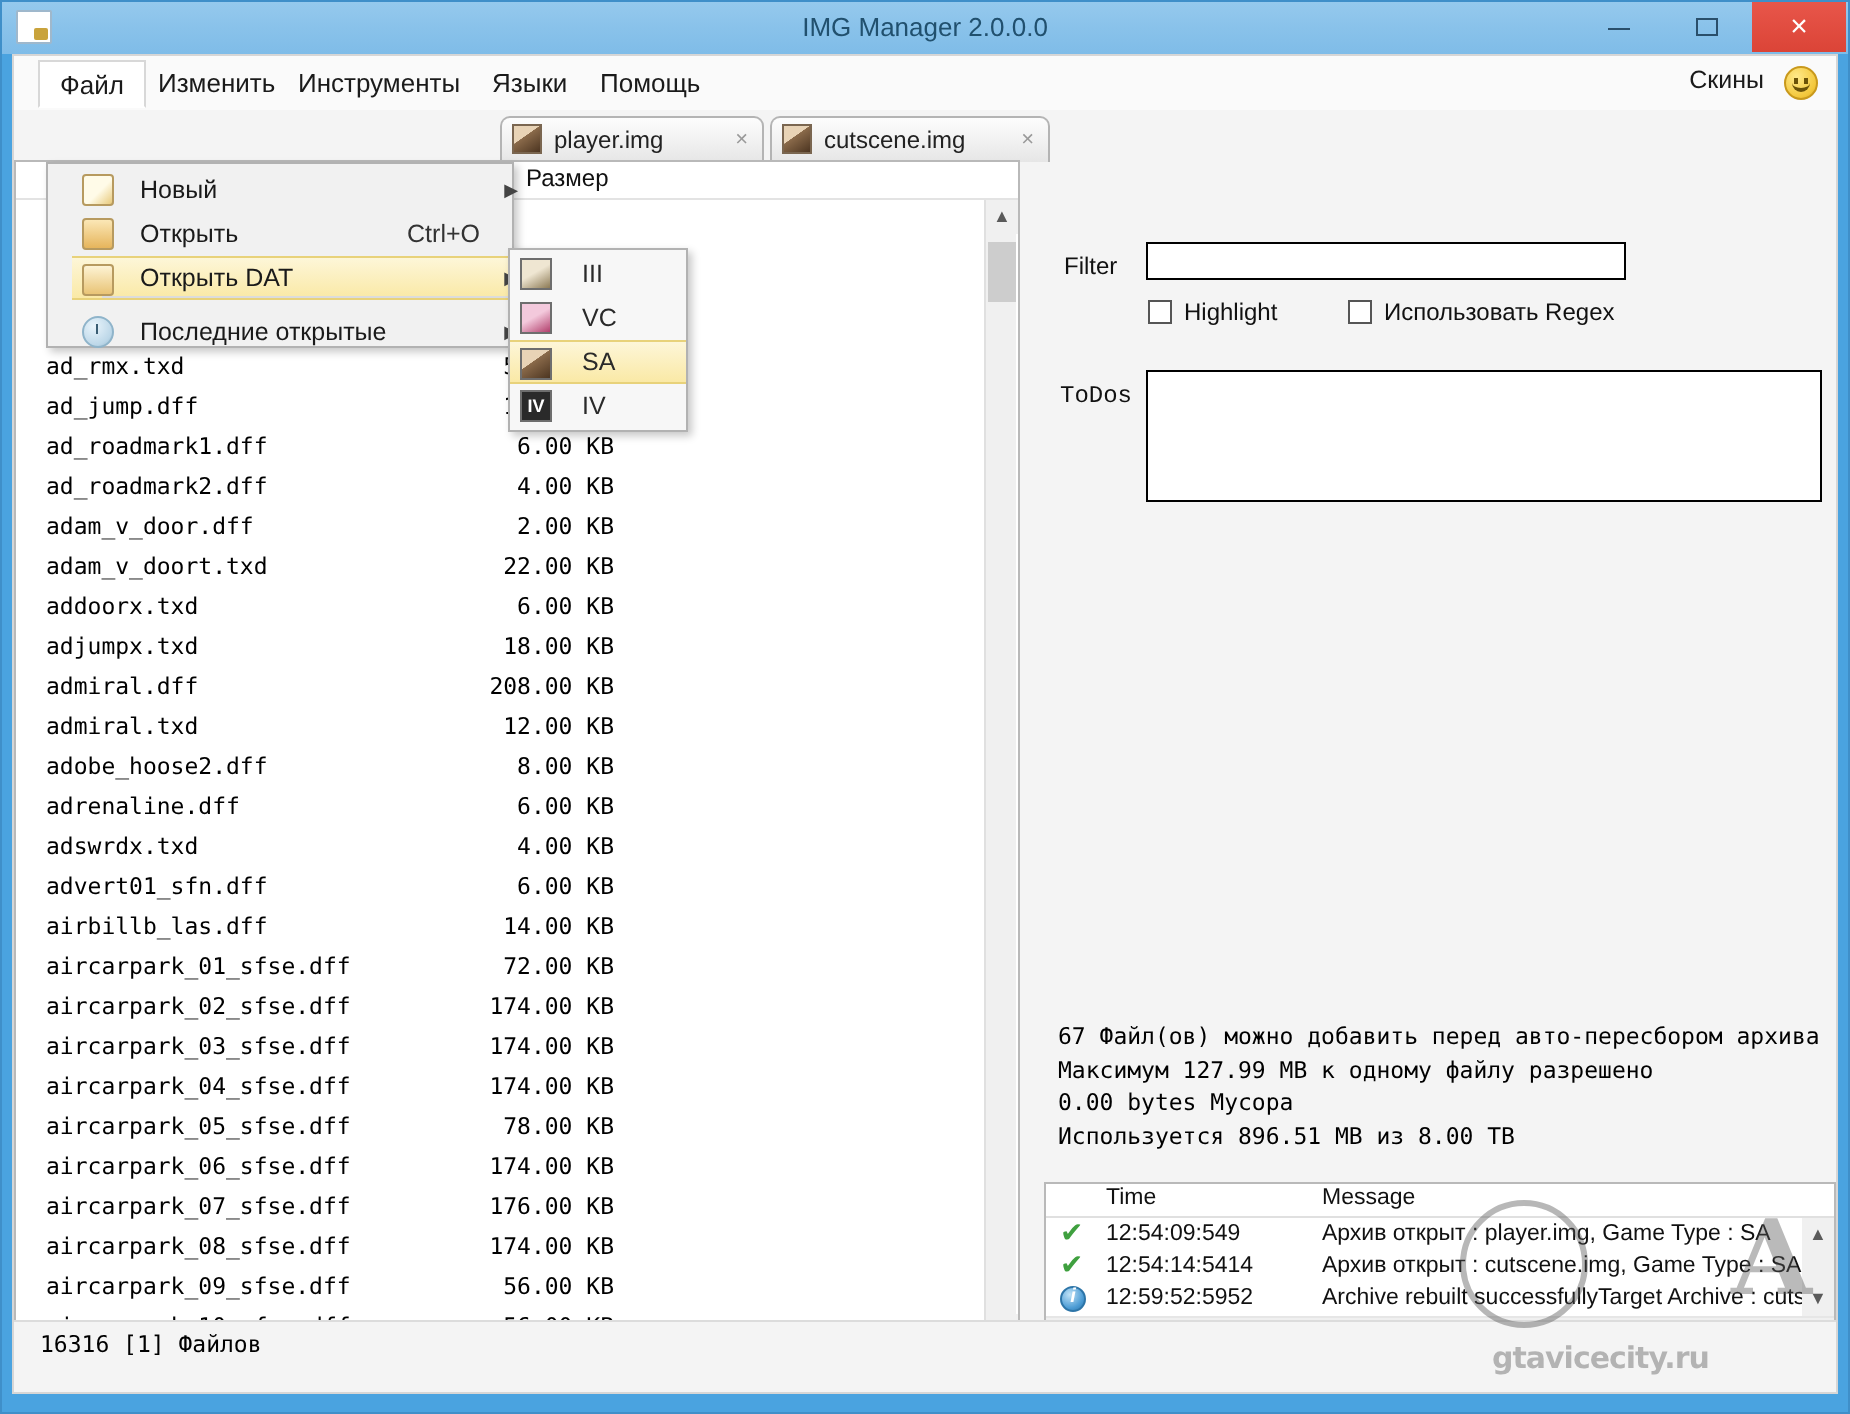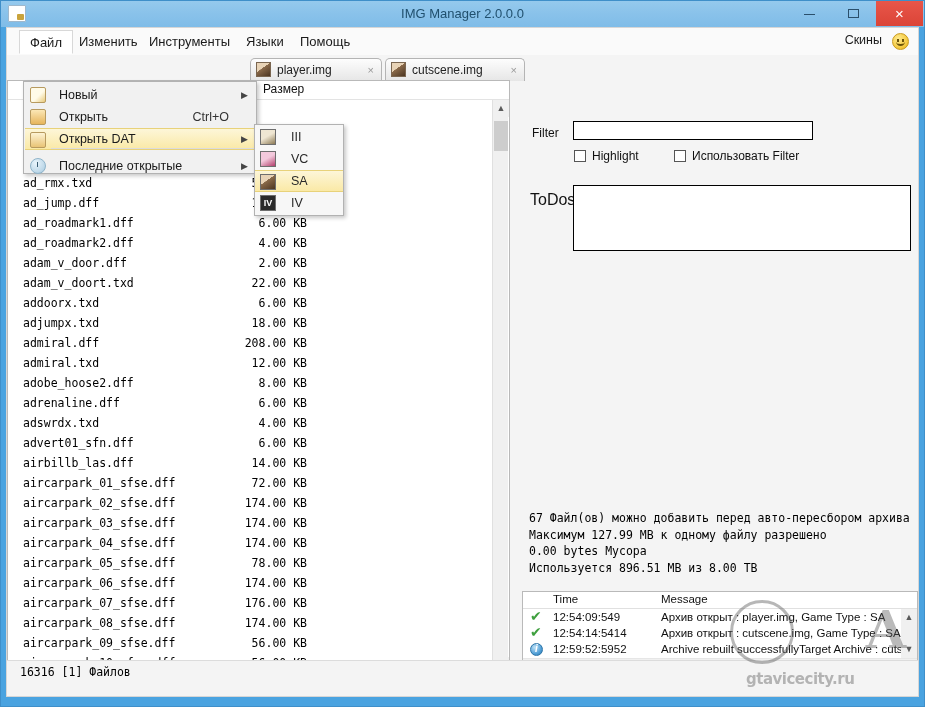--- a/index.html
+++ b/index.html
@@ -252,21 +252,21 @@
     position:absolute; left:0; top:1px;
     width:12px; height:12px;
     background:#fff; border:1px solid #555;
   }
   .chk-lbl { position:absolute; left:18px; top:0; white-space:nowrap; }
   #chk-highlight { left:62px; top:69px; }
   #chk-regex     { left:162px; top:69px; }
 
   #todos-label {
     position:absolute; left:18px; top:111px;
-    font-size:16px; color:#111;
+    font-size:12px; color:#111;font-family:Liberation Mono, monospace;
   }
   #todos-box {
     position:absolute; left:61px; top:105px;
     width:338px; height:66px;
     background:#fff; border:1px solid #000;
   }
 
   #info-block {
     position:absolute; left:17px; top:430px;
     width:390px;
@@ -643,21 +643,21 @@
     <div id="rightpanel">
       <div id="filter-label">Filter</div>
       <input id="filter-input" type="text" value="" style="">
 
       <div class="chk-wrap" id="chk-highlight">
         <span class="chk-box"></span>
         <span class="chk-lbl">Highlight</span>
       </div>
       <div class="chk-wrap" id="chk-regex">
         <span class="chk-box"></span>
-        <span class="chk-lbl">Использовать Filter</span>
+        <span class="chk-lbl">Использовать Regex</span>
       </div>
 
       <div id="todos-label">ToDos</div>
       <div id="todos-box"></div>
 
       <div id="info-block">
           <div>67 Файл(ов) можно добавить перед авто-пересбором архива</div>
           <div>Максимум 127.99 MB к одному файлу разрешено</div>
           <div>0.00 bytes Мусора</div>
           <div>Используется 896.51 MB из 8.00 ТВ</div>
@@ -697,21 +697,21 @@
           <div id="log-harrow-l">◀</div>
           <div id="log-hthumb"></div>
         </div>
       </div>
     </div>
 
     <div id="statusbar">16316 [1] Файлов</div>
 
     <div id="filemenu">
       <div class="gutter"></div>
-      <div id="menu-items-host" style="position:absolute;left:1px;top:2px;width:232px;">
+      <div id="menu-items-host" style="position:absolute;left:12px;top:2px;width:232px;">
           <div class="mi">
             <span class="mi-ico new"></span>
             <span class="mi-label">Новый</span>
             <span class="mi-arrow">▶</span>
           </div>
           <div class="mi">
             <span class="mi-ico open"></span>
             <span class="mi-label">Открыть</span>
             <span class="mi-accel">Ctrl+O</span>
           </div>

